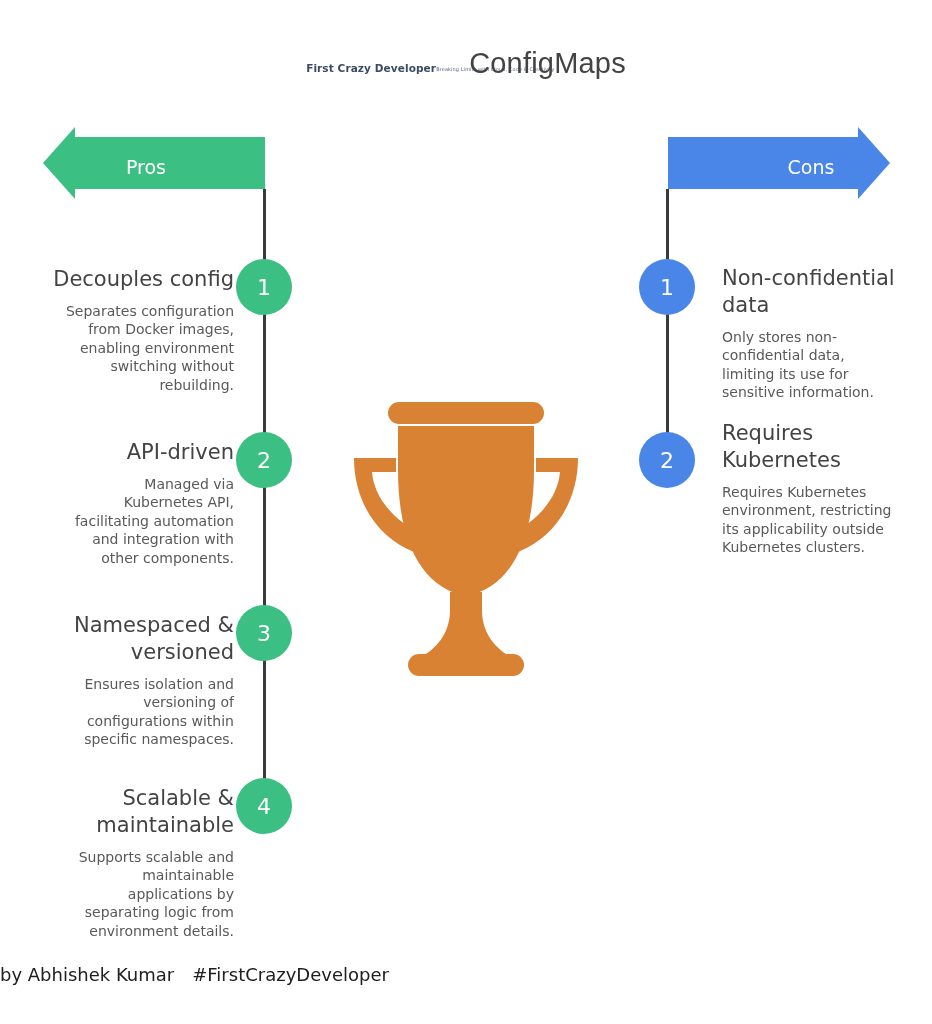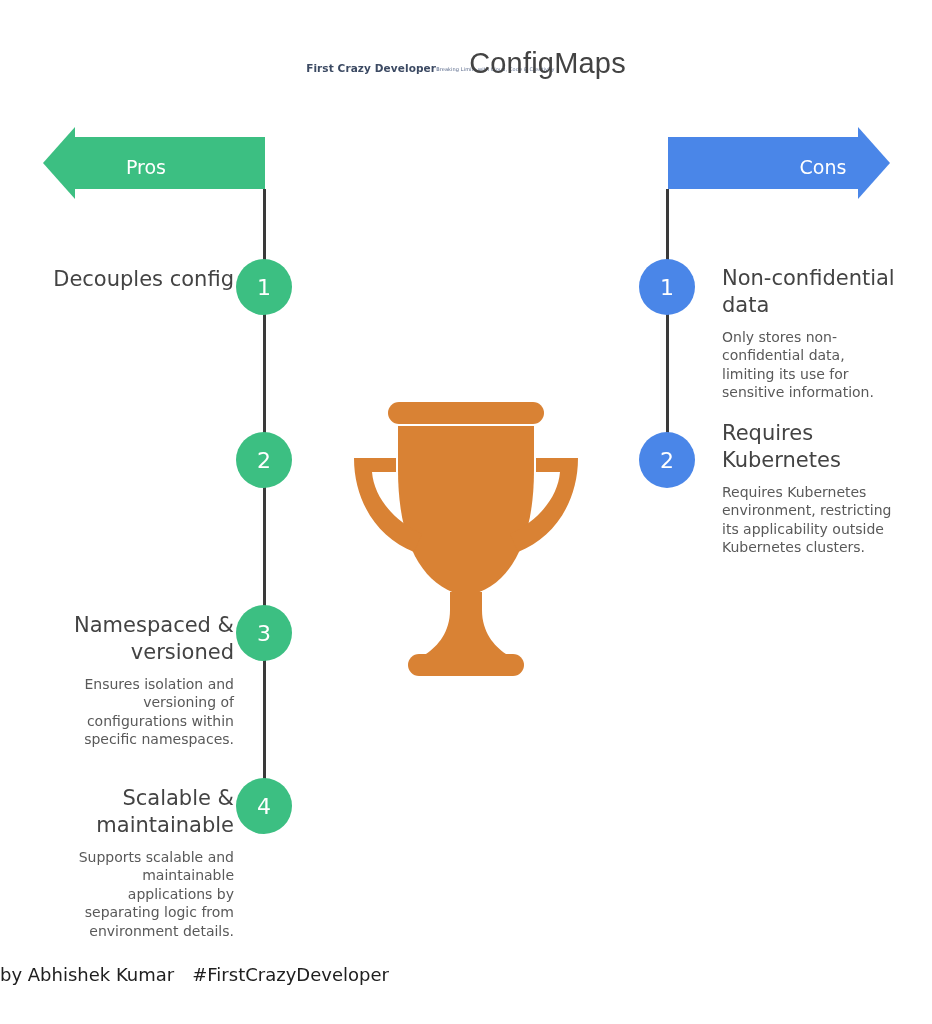--- a/index.html
+++ b/index.html
@@ -97,21 +97,21 @@
     position: absolute; left: 0; top: 0;
     width: 195px; height: 52px;
   }
   .arrow-cons .arrow-head {
     position: absolute; right: 0; top: -10px;
     width: 0; height: 0;
     border-top: 36px solid transparent;
     border-bottom: 36px solid transparent;
     border-left: 32px solid #4a86e8;
   }
-  .arrow-cons .arrow-label { left: 20px; margin-left: 48px; }
+  .arrow-cons .arrow-label { left: 8px; margin-left: 48px; }
 
   
   .timeline {
     position: absolute;
     width: 3px;
     background: #3a3a3a;
   }
   .timeline-pros { left: 263px; top: 189px; height: 618px; }
   .timeline-cons { left: 666px; top: 189px; height: 272px; }
 
@@ -244,20 +244,33 @@
 
   <div class="node node-cons" style="top:259px">
       <span>1</span>
     </div>
   <div class="node node-cons" style="top:432px">
       <span>2</span>
     </div>
 
   <div class="item item-pros" style="top:266px">
     <div class="item-heading">Decouples config</div>
+    <div class="item-body">Separates configuration
+from Docker images,
+enabling environment
+switching without
+rebuilding.</div>
+  </div>
+  <div class="item item-pros" style="top:439px">
+    <div class="item-heading">API-driven</div>
+    <div class="item-body">Managed via
+Kubernetes API,
+facilitating automation
+and integration with
+other components.</div>
   </div>
   <div class="item item-pros" style="top:612px">
     <div class="item-heading" style="white-space:pre-line">Namespaced &amp;
 versioned</div>
     <div class="item-body">Ensures isolation and
 versioning of
 configurations within
 specific namespaces.</div>
   </div>
   <div class="item item-pros" style="top:785px">

